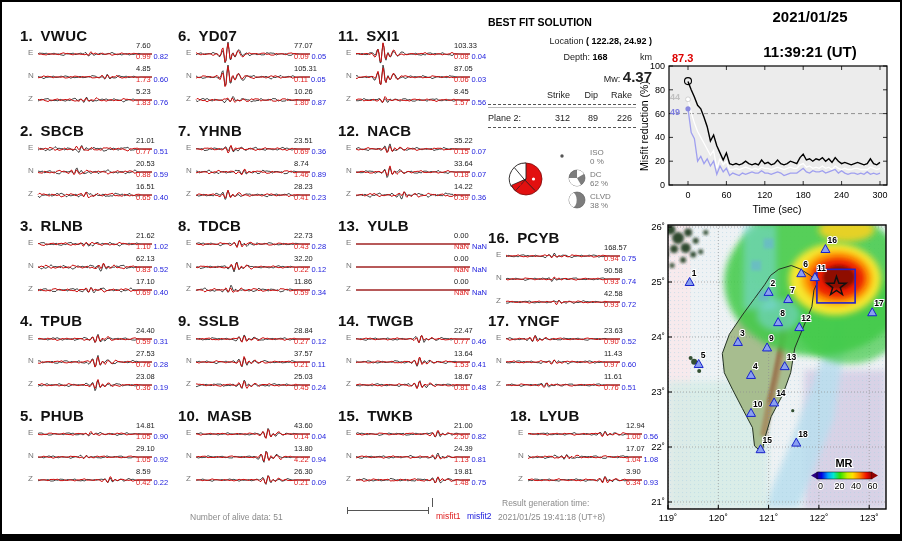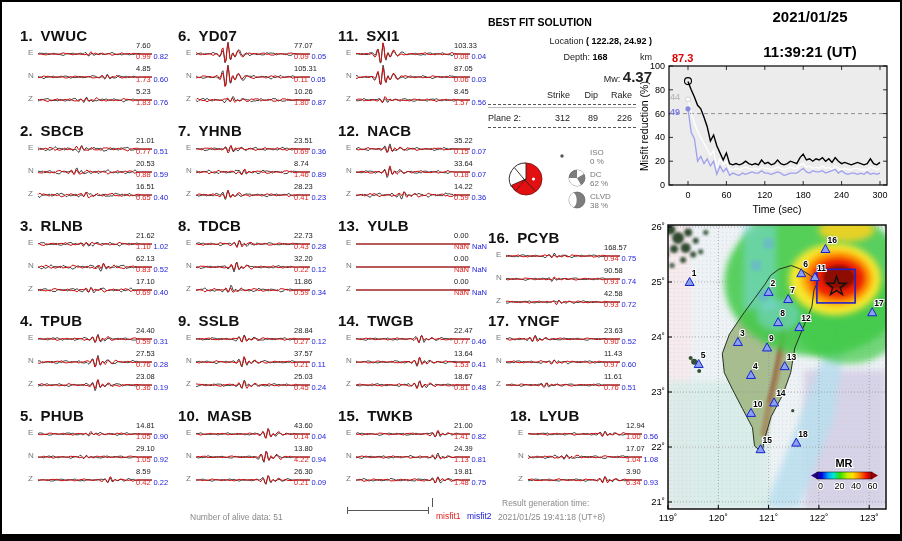--- a/index.html
+++ b/index.html
@@ -554,21 +554,21 @@
       <div class="st" style="left: 336px; top: 405px;">
         <div class="st-h">15. TWKB</div>
         <div class="wrow" style="top: 16px;">
           <span class="cl">E</span>
           <svg class="tr" width="114" height="22">
             <polyline points="0,10.7 1,9.9 2,9.7 3,10.3 4,10.6 5,10.3 6,10.2 7,10.5 8,10.7 9,10.8 10,11.3 11,11.8 12,11.5 13,10.6 14,10.4 15,10.7 16,10.8 17,10.8 18,11.2 19,11.4 20,11.0 21,11.0 22,11.7 23,12.4 24,12.3 25,11.9 26,11.8 27,11.3 28,10.6 29,10.5 30,11.0 31,10.9 32,10.3 33,10.0 34,10.4 35,10.6 36,10.7 37,11.2 38,11.6 39,11.1 40,10.3 41,10.3 42,10.7 43,10.6 44,10.5 45,10.7 46,10.7 47,10.3 48,10.5 49,11.5 50,12.2 51,12.1 52,11.9 53,11.9 54,11.7 55,11.2 56,11.3 57,11.6 58,11.3 59,10.5 60,10.2 61,10.6 62,10.8 63,10.9 64,11.4 65,11.7 66,11.1 67,10.5 68,10.6 69,10.9 70,10.5 71,10.1 72,10.4 73,10.6 74,10.3 75,9.9 76,9.8 77,10.3 78,12.0 79,14.0 80,13.4 81,10.0 82,8.2 83,10.7 84,13.5 85,12.8 86,10.5 87,10.2 88,11.4 89,12.0 90,11.5 91,11.1 92,10.8 93,10.3 94,10.5 95,11.5 96,12.2 97,11.7 98,10.9 99,10.5 100,10.2 101,10.2 102,10.6 103,10.9 104,11.1 105,11.1 106,11.0 107,11.0 108,11.0 109,11.0 110,11.0 111,11.0 112,11.0 113,11.0 114,11.0" fill="none" stroke="#1a1a1a" stroke-width="0.8"></polyline>
             <polyline points="0,10.8 1,11.4 2,11.5 3,11.2 4,11.2 5,11.8 6,12.1 7,11.8 8,11.6 9,11.4 10,10.9 11,10.4 12,10.7 13,11.3 14,11.3 15,10.9 16,11.0 17,11.1 18,11.0 19,11.1 20,11.5 21,11.4 22,10.6 23,10.0 24,10.1 25,10.2 26,10.2 27,10.4 28,10.8 29,10.8 30,10.5 31,10.8 32,11.6 33,11.9 34,11.7 35,11.5 36,11.4 37,11.0 38,10.7 39,11.1 40,11.5 41,11.3 42,10.9 43,11.0 44,11.3 45,11.4 46,11.6 47,12.0 48,11.8 49,11.0 50,10.4 51,10.5 52,10.6 53,10.3 54,10.3 55,10.4 56,10.2 57,10.0 58,10.5 59,11.3 60,11.5 61,11.3 62,11.2 63,11.2 64,10.8 65,10.7 66,11.1 67,11.4 68,11.0 69,10.5 70,10.7 71,11.2 72,11.6 73,12.3 74,12.8 75,12.0 76,10.2 77,9.7 78,11.8 79,13.8 80,12.5 81,8.9 82,7.3 83,9.1 84,11.3 85,11.8 86,11.1 87,11.0 88,11.4 89,11.7 90,11.3 91,10.2 92,9.7 93,10.2 94,10.7 95,10.7 96,10.7 97,11.1 98,11.3 99,11.1 100,11.0 101,11.1 102,11.1 103,11.0 104,11.0 105,11.1 106,11.0 107,11.0 108,11.0 109,11.0 110,11.0 111,11.0 112,11.0 113,11.0 114,11.0" fill="none" stroke="#cc1111" stroke-width="1"></polyline>
           </svg>
           <div class="nums">
             <div class="amp">21.00</div>
-            <div class="mf"><span class="m1">1.41</span><span class="m2">0.82</span></div>
+            <div class="mf"><span class="m1">2.50</span><span class="m2">0.82</span></div>
           </div>
         </div>
         <div class="wrow" style="top: 39px;">
           <span class="cl">N</span>
           <svg class="tr" width="114" height="22">
             <polyline points="0,10.7 1,10.6 2,11.2 3,11.9 4,12.0 5,12.2 6,12.4 7,11.9 8,11.0 9,10.9 10,11.3 11,11.2 12,10.7 13,10.5 14,10.5 15,10.3 16,10.3 17,11.1 18,11.7 19,11.3 20,10.7 21,10.6 22,10.6 23,10.4 24,10.3 25,10.7 26,10.6 27,9.9 28,9.9 29,10.7 30,11.4 31,11.6 32,11.9 33,12.1 34,11.8 35,11.2 36,11.4 37,11.9 38,11.7 39,11.0 40,10.7 41,10.7 42,10.5 43,10.7 44,11.5 45,11.9 46,11.4 47,10.9 48,11.0 49,11.1 50,10.8 51,10.6 52,10.7 53,10.3 54,9.5 55,9.5 56,10.3 57,10.8 58,10.9 59,11.2 60,11.5 61,11.3 62,11.1 63,11.6 64,12.1 65,11.7 66,11.0 67,10.8 68,10.9 69,10.7 70,10.8 71,11.6 72,12.1 73,11.8 74,11.6 75,11.4 76,10.8 77,10.4 78,11.7 79,13.3 80,11.9 81,8.2 82,7.0 83,9.5 84,11.8 85,11.5 86,10.5 87,10.6 88,11.1 89,11.5 90,11.7 91,11.5 92,10.6 93,10.0 94,10.3 95,11.0 96,11.2 97,11.4 98,11.6 99,11.3 100,10.9 101,10.9 102,11.1 103,11.1 104,11.0 105,11.0 106,11.0 107,11.0 108,11.0 109,11.0 110,11.0 111,11.0 112,11.0 113,11.0 114,11.0" fill="none" stroke="#1a1a1a" stroke-width="0.8"></polyline>
             <polyline points="0,11.7 1,11.8 2,11.2 3,10.6 4,10.5 5,10.2 6,10.0 7,10.2 8,10.7 9,10.5 10,10.1 11,10.3 12,11.0 13,11.3 14,11.4 15,11.7 16,11.6 17,11.0 18,10.6 19,10.9 20,11.3 21,11.2 22,11.0 23,11.1 24,11.2 25,11.1 26,11.4 27,12.1 28,12.2 29,11.5 30,11.1 31,11.0 32,10.8 33,10.5 34,10.6 35,10.7 36,10.3 37,9.8 38,10.1 39,10.8 40,11.0 41,11.1 42,11.3 43,11.2 44,10.7 45,10.5 46,11.0 47,11.2 48,10.9 49,10.6 50,10.7 51,10.8 52,10.9 53,11.4 54,12.2 55,12.2 56,11.6 57,11.4 58,11.6 59,11.5 60,11.2 61,11.2 62,11.1 63,10.4 64,9.9 65,10.3 66,10.9 67,11.0 68,11.0 69,11.0 70,10.9 71,10.5 72,10.7 73,11.5 74,11.6 75,10.5 76,9.2 77,9.2 78,10.8 79,12.5 80,12.4 81,10.4 82,9.2 83,10.5 84,12.6 85,12.9 86,11.9 87,11.5 88,12.0 89,12.0 90,10.9 91,9.9 92,9.9 93,10.5 94,10.9 95,11.2 96,11.6 97,11.5 98,11.1 99,10.9 100,11.0 101,10.9 102,10.8 103,10.9 104,11.0 105,11.0 106,11.0 107,11.0 108,11.0 109,11.0 110,11.0 111,11.0 112,11.0 113,11.0 114,11.0" fill="none" stroke="#cc1111" stroke-width="1"></polyline>
           </svg>
           <div class="nums">
             <div class="amp">24.39</div>

